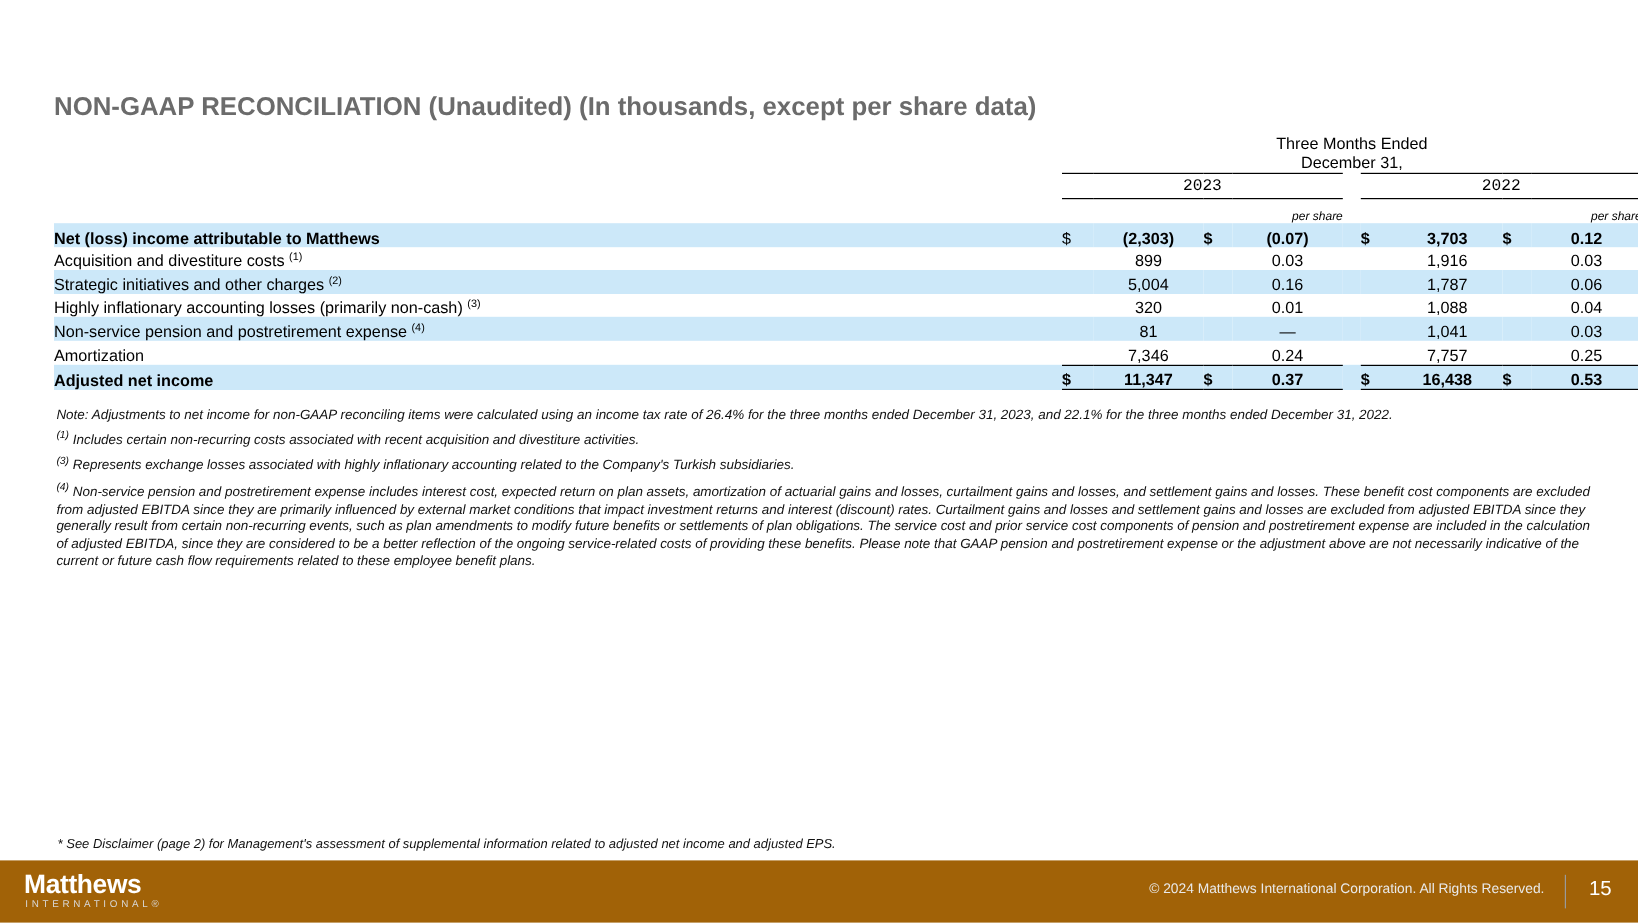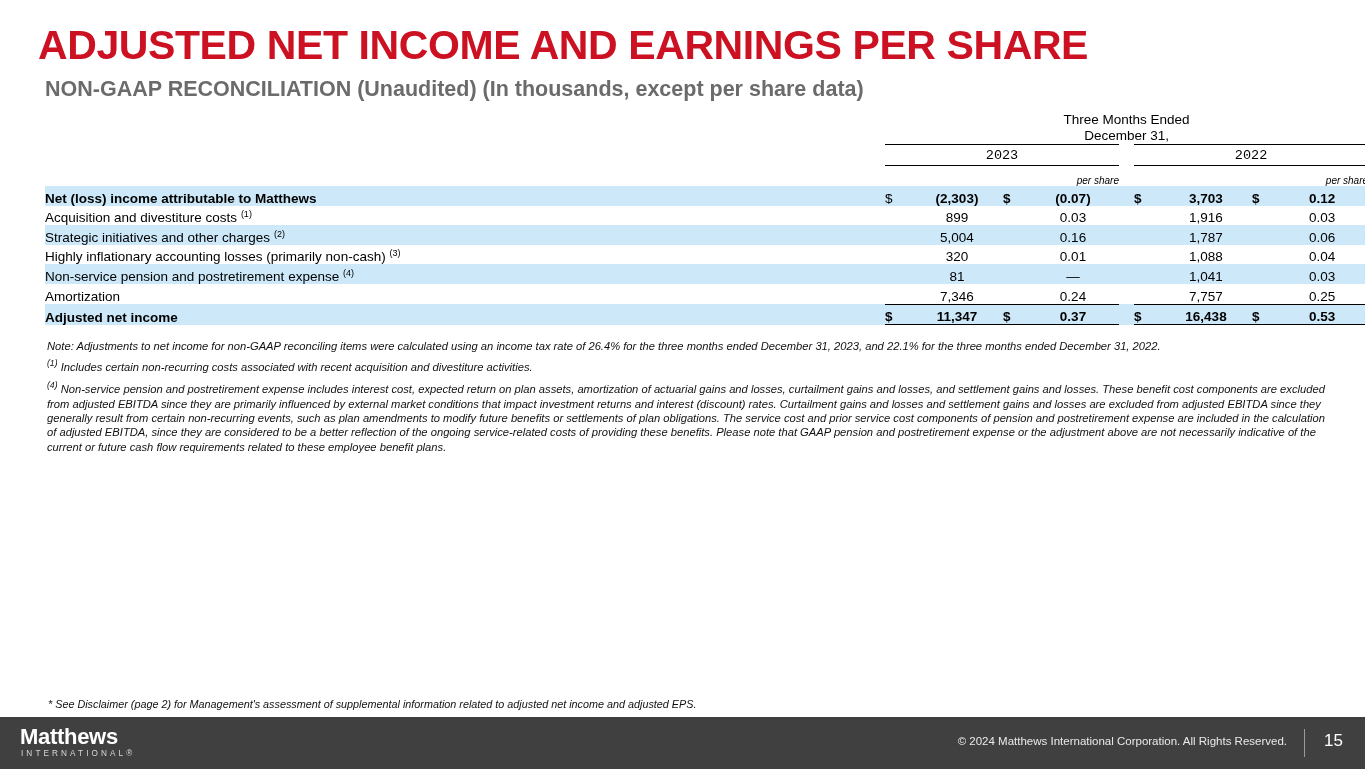--- a/index.html
+++ b/index.html
@@ -171,21 +171,21 @@
     white-space: nowrap;
   }
 
   
   .footer {
     position: absolute;
     left: 0;
     right: 0;
     bottom: 0;
     height: 52px;
-    background: #404040;
+    background: #a16207;
   }
   .logo {
     position: absolute;
     left: 20px;
     top: 8px;
     color: #ffffff;
   }
   .logo .word {
     font-size: 22px;
     font-weight: bold;
@@ -221,21 +221,20 @@
     top: 14px;
     font-size: 17px;
     color: #ffffff;
   }
 </style>
 </head>
 <body>
 
 <div class="slide">
 
-  <div class="title">ADJUSTED NET INCOME AND EARNINGS PER SHARE</div>
   <div class="subtitle">NON-GAAP RECONCILIATION (Unaudited) (In thousands, except per share data)</div>
 
   <div class="table-wrap">
     <table class="fin">
       <colgroup>
         <col class="c-label">
           <col class="c-cur">
           <col class="c-val">
           <col class="c-cur2">
           <col class="c-ps">
@@ -376,20 +375,21 @@
           <td class="dbl2"></td>
           <td class="dbl2"></td>
         </tr>
       </tbody>
     </table>
   </div>
 
   <div class="notes">
     <p>Note: Adjustments to net income for non-GAAP reconciling items were calculated using an income tax rate of 26.4% for the three months ended December 31, 2023, and 22.1% for the three months ended December 31, 2022.</p>
     <p><sup>(1)</sup> <span>Includes certain non-recurring costs associated with recent acquisition and divestiture activities.</span></p>
+    <p><sup>(3)</sup> <span>Represents exchange losses associated with highly inflationary accounting related to the Company's Turkish subsidiaries.</span></p>
     <p class="block4"><sup>(4)</sup> <span>Non-service pension and postretirement expense includes interest cost, expected return on plan assets, amortization of actuarial gains and losses, curtailment gains and losses, and settlement gains and losses. These benefit cost components are excluded from adjusted EBITDA since they are primarily influenced by external market conditions that impact investment returns and interest (discount) rates. Curtailment gains and losses and settlement gains and losses are excluded from adjusted EBITDA since they generally result from certain non-recurring events, such as plan amendments to modify future benefits or settlements of plan obligations.  The service cost and prior service cost components of pension and postretirement expense are included in the calculation of adjusted EBITDA, since they are considered to be a better reflection of the ongoing service-related costs of providing these benefits. Please note that GAAP pension and postretirement expense or the adjustment above are not necessarily indicative of the current or future cash flow requirements related to these employee benefit plans.</span></p>
   </div>
 
   <div class="disclaimer">* See Disclaimer (page 2) for Management's assessment of supplemental information related to adjusted net income and adjusted EPS.</div>
 
   <div class="footer">
     <div class="logo">
       <div class="word">Matthews</div>
       <div class="sub">INTERNATIONAL®</div>
     </div>

